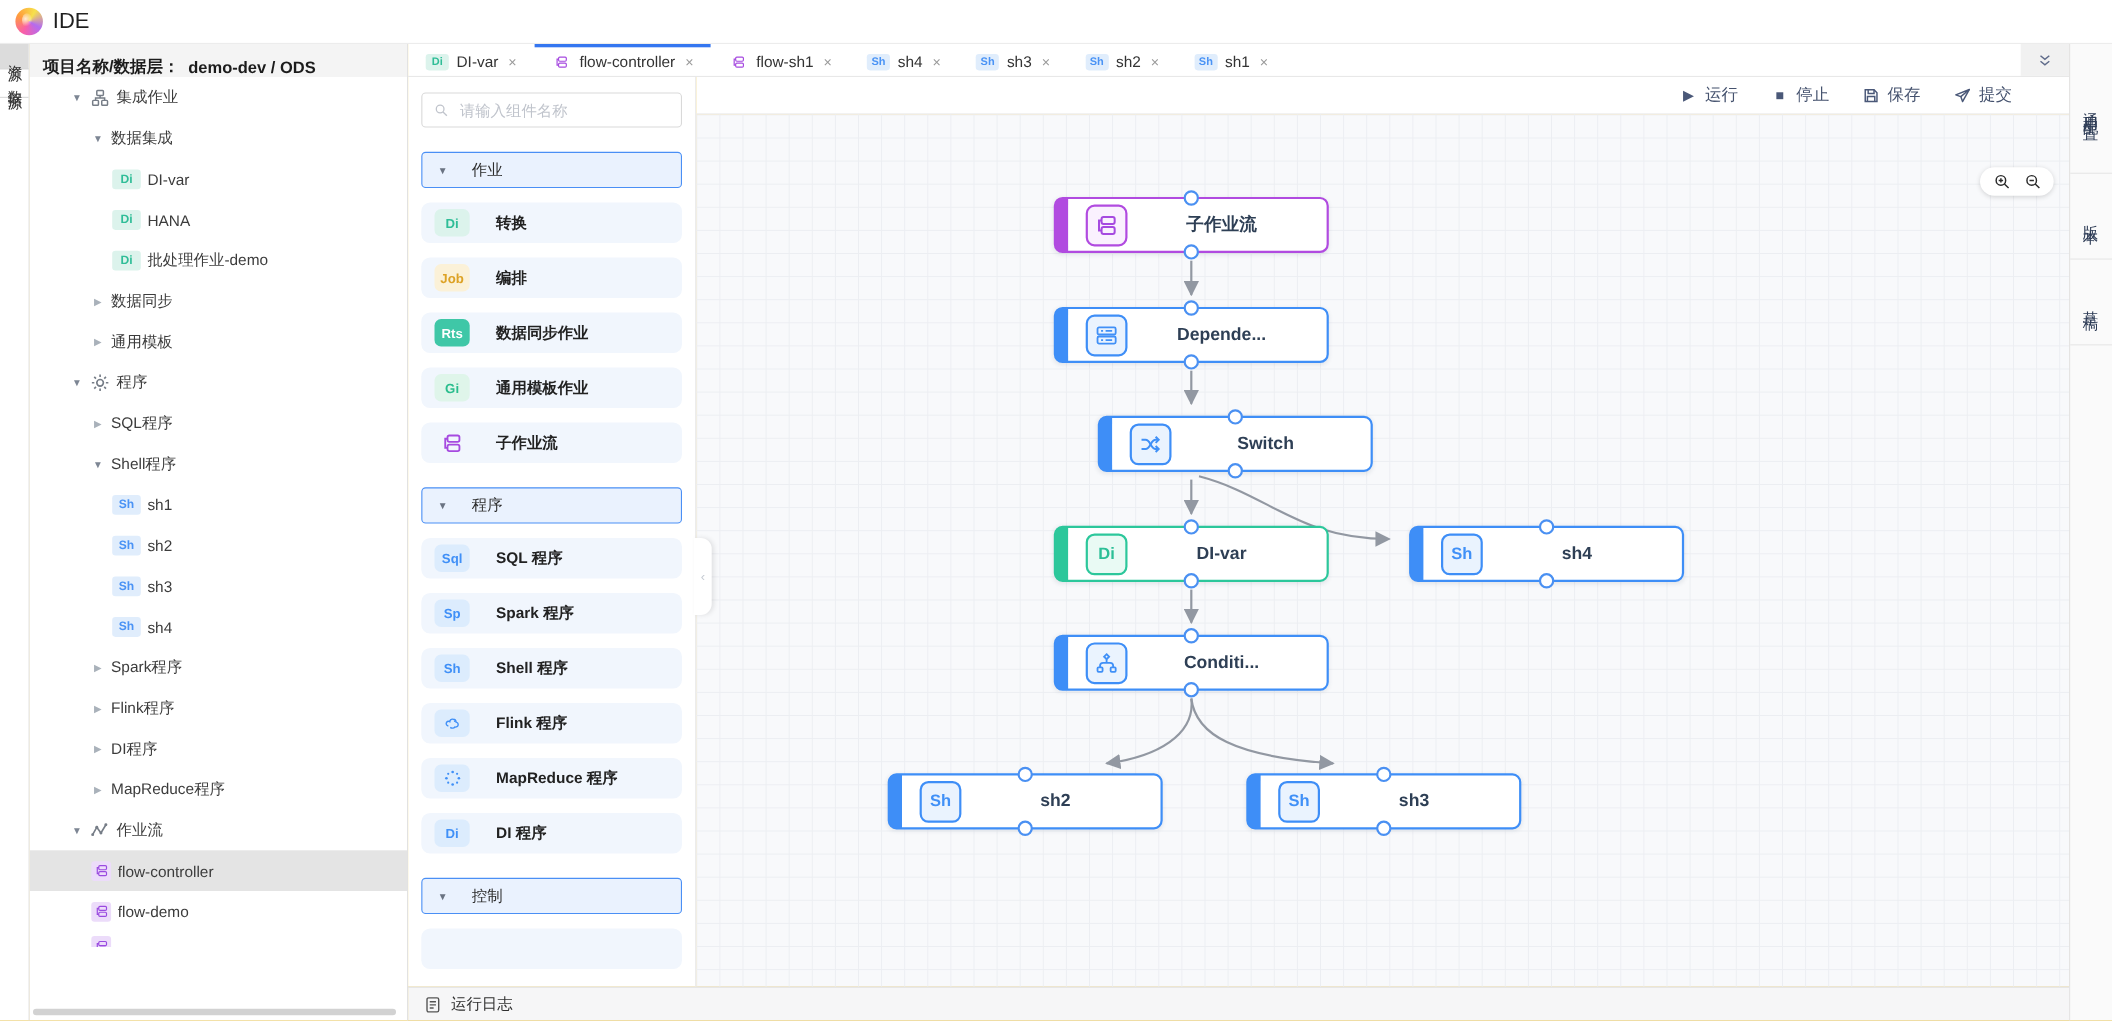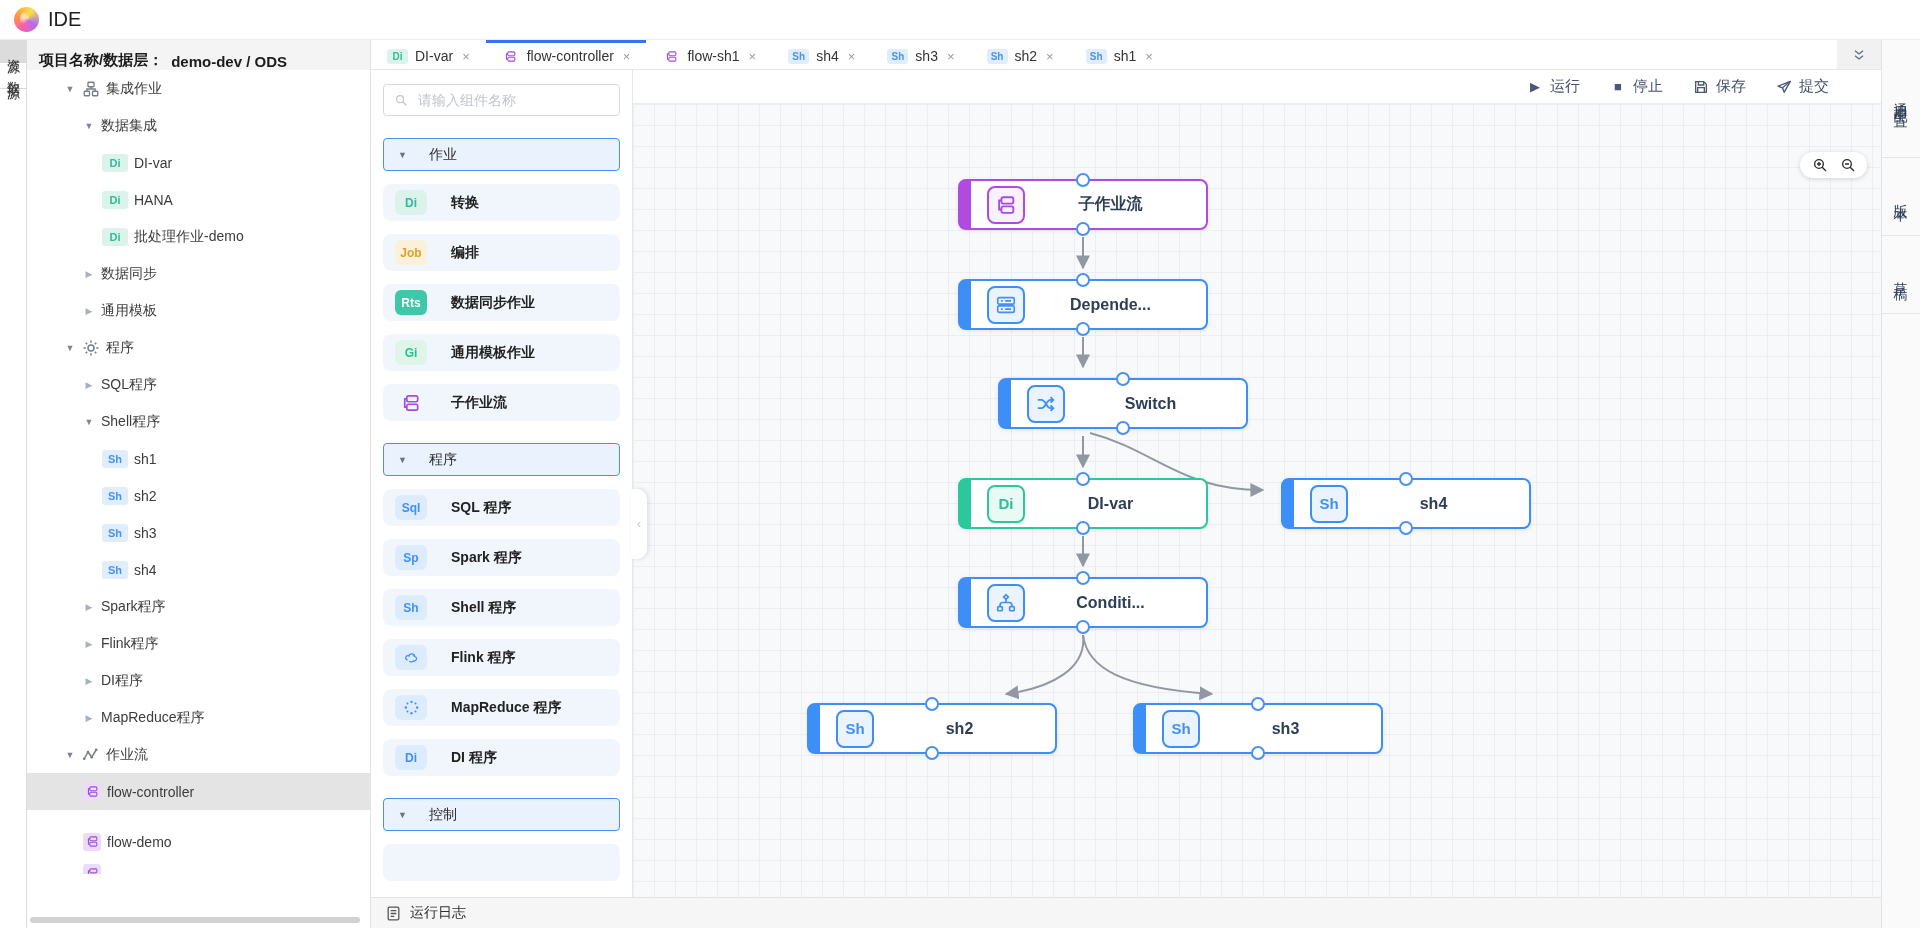--- a/index.html
+++ b/index.html
@@ -244,21 +244,21 @@
         <div class="trow selected" style="padding-left: 56px;">
           <span class="tflow ic">
             <svg viewBox="0 0 24 24" fill="none" stroke="currentColor" stroke-width="2">
               <rect x="7" y="3.5" width="13" height="7" rx="2"></rect>
               <rect x="7" y="13.5" width="13" height="7" rx="2"></rect>
               <path d="M7 7H4.5v10H7"></path>
             </svg>
           </span>
           <span>flow-controller</span>
         </div>
-        <div class="trow" style="padding-left: 56px; margin-top: 13px;">
+        <div class="trow" style="padding-left: 56px;">
           <span class="tflow ic">
             <svg viewBox="0 0 24 24" fill="none" stroke="currentColor" stroke-width="2">
               <rect x="7" y="3.5" width="13" height="7" rx="2"></rect>
               <rect x="7" y="13.5" width="13" height="7" rx="2"></rect>
               <path d="M7 7H4.5v10H7"></path>
             </svg>
           </span>
           <span>flow-demo</span>
         </div>
         <div class="trow" style="padding-left: 56px; height: 14px; overflow: hidden; align-items: flex-start; padding-top: 4px;">

